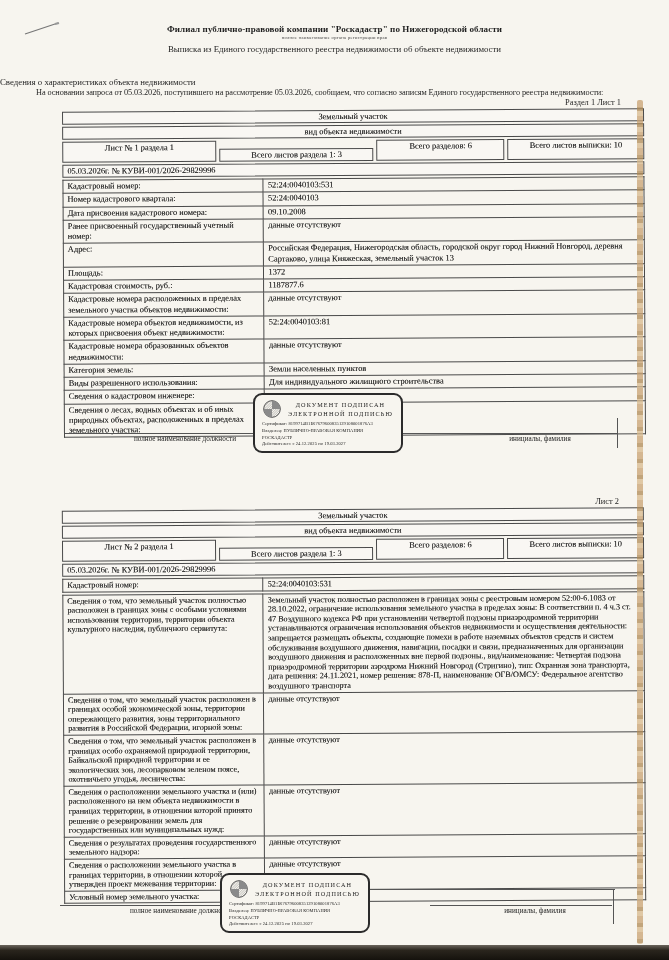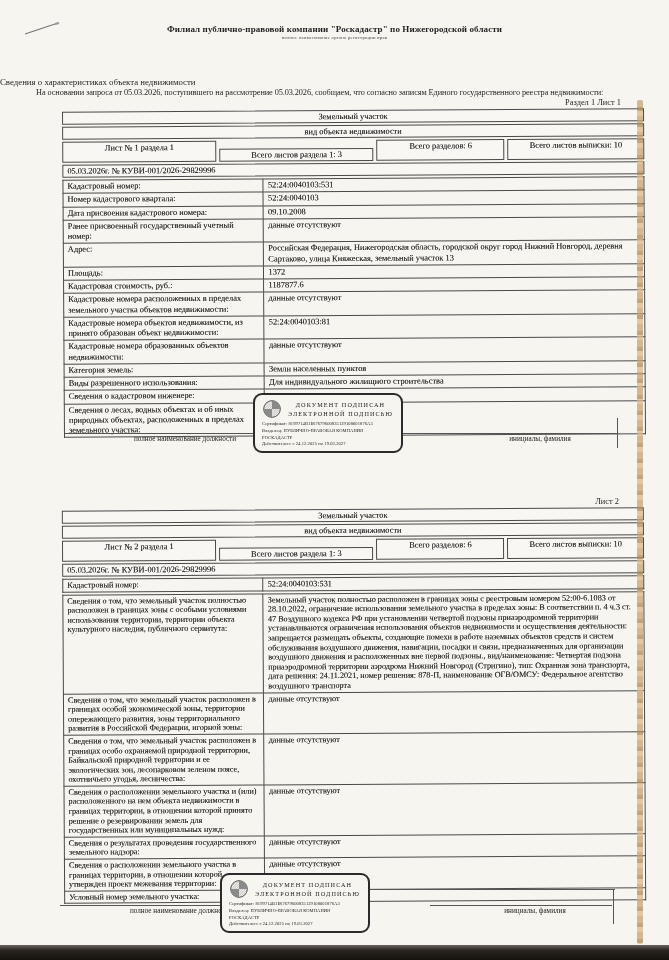--- a/index.html
+++ b/index.html
@@ -65,20 +65,21 @@
 <div class="paper">
 
   <svg class="pen-mark" width="42" height="22">
     <line x1="3" y1="16" x2="36" y2="5" stroke="#777" stroke-width="1.3"></line>
     <line x1="33" y1="6" x2="37" y2="5" stroke="#999" stroke-width="2"></line>
   </svg>
 
   <div class="hdr">
     <div class="org-title">Филиал публично-правовой компании "Роскадастр" по Нижегородской области</div>
     <div class="org-sub">полное наименование органа регистрации прав</div>
+    <div class="doc-title">Выписка из Единого государственного реестра недвижимости об объекте недвижимости</div>
   </div>
   <div class="sec-title">Сведения о характеристиках объекта недвижимости</div>
   <div class="req-line">На  основании запроса от 05.03.2026, поступившего на рассмотрение 05.03.2026, сообщаем, что согласно записям Единого государственного реестра недвижимости:</div>
   <div class="razdel">Раздел 1 Лист 1</div>
 
   <div class="sheet sheet1" style="top:110px">
     <div class="box c">Земельный участок</div>
     <div class="box c gap">вид объекта недвижимости</div>
     <div class="cols gap">
 
@@ -129,21 +130,21 @@
             <td class="lbl">Кадастровая стоимость, руб.:</td>
             <td class="val">1187877.6</td>
           </tr>
 
           <tr>
             <td class="lbl">Кадастровые номера расположенных в пределах земельного участка объектов недвижимости:</td>
             <td class="val">данные отсутствуют</td>
           </tr>
 
           <tr>
-            <td class="lbl">Кадастровые номера объектов недвижимости, из принято образован объект недвижимости:</td>
+            <td class="lbl">Кадастровые номера объектов недвижимости, из которых присвоения объект недвижимости:</td>
             <td class="val">52:24:0040103:81</td>
           </tr>
 
           <tr>
             <td class="lbl">Кадастровые номера образованных объектов недвижимости:</td>
             <td class="val">данные отсутствуют</td>
           </tr>
 
           <tr>
             <td class="lbl">Категория земель:</td>

